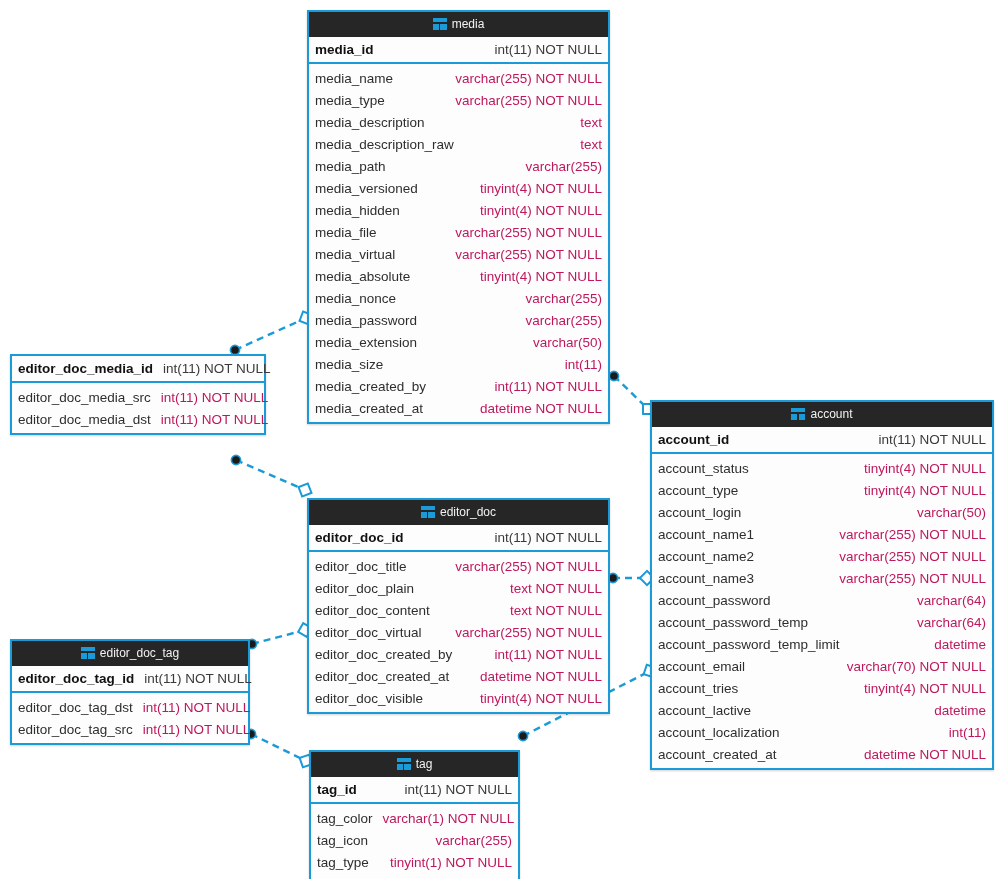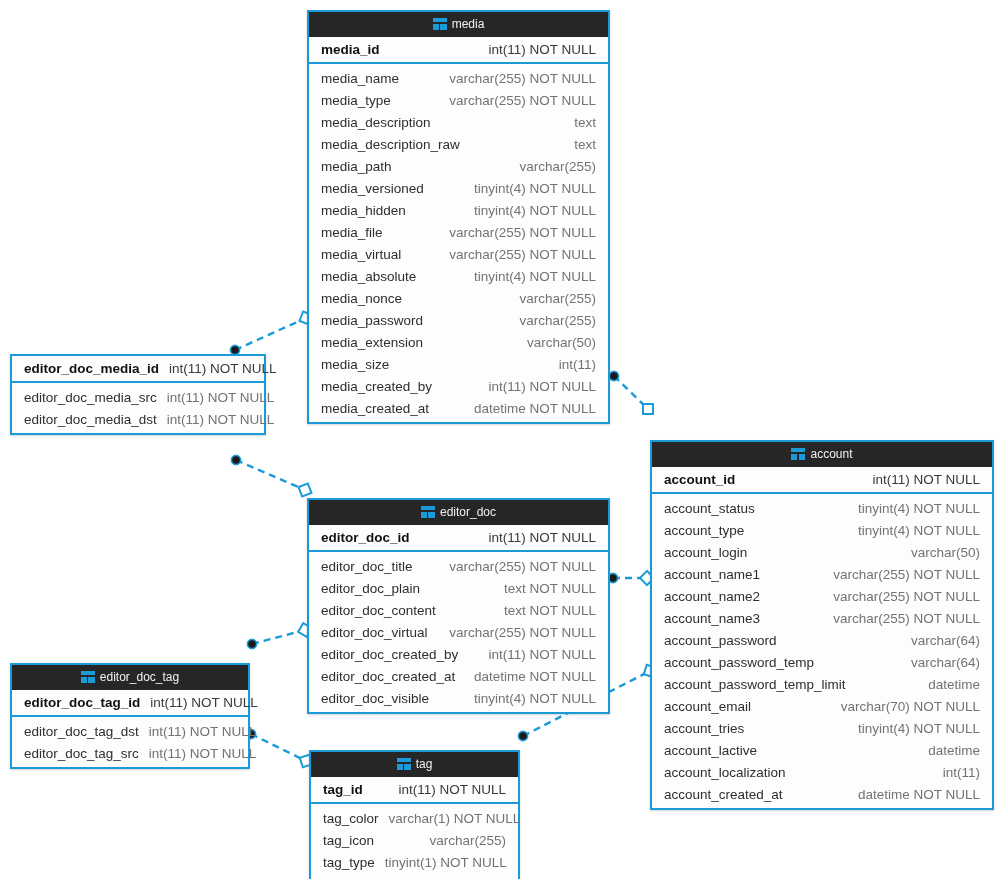--- a/index.html
+++ b/index.html
@@ -70,42 +70,42 @@
   }
   .entity-header .hdr-label { vertical-align: middle; }
 
   .pk-section {
     border-bottom: 2px solid #1a9ad6;
   }
   .col-row {
     display: flex;
     justify-content: space-between;
     align-items: center;
-    padding: 0 12px;
+    padding: 0 6px;
     height: 22px;
     font-size: 13.5px;
     color: #2e2e2e;
     white-space: nowrap;
   }
   .pk-section .col-row {
     font-weight: bold;
     height: 25px;
     color: #111111;
   }
   .pk-section .col-type {
     font-weight: normal;
     color: #3a3a3a;
   }
   .col-name {
     text-align: left;
     padding-right: 10px;
   }
   .col-type {
     text-align: right;
-    color: #737373;
+    color: #be185d;
   }
   .fields-section {
     padding-top: 3px;
     padding-bottom: 3px;
     border-radius: 21px;
   }
 </style>
 </head>
 <body>
 
@@ -215,21 +215,21 @@
         <div class="col-row">
           <span class="col-name">media_created_by</span>
           <span class="col-type">int(11) NOT NULL</span>
         </div>
         <div class="col-row">
           <span class="col-name">media_created_at</span>
           <span class="col-type">datetime NOT NULL</span>
         </div>
       </div>
     </div>
-    <div class="entity" style="left: 650px; top: 400px; width: 344px; margin-top: 40px;">
+    <div class="entity" style="left: 650px; top: 400px; width: 344px;">
       <div class="entity-header"><span class="tbl-icon"></span><span class="hdr-label">account</span></div>
       <div class="pk-section">
         <div class="col-row">
           <span class="col-name">account_id</span>
           <span class="col-type">int(11) NOT NULL</span>
         </div>
       </div>
       <div class="fields-section">
         <div class="col-row">
           <span class="col-name">account_status</span>
@@ -339,21 +339,21 @@
         <div class="col-row">
           <span class="col-name">editor_doc_media_src</span>
           <span class="col-type">int(11) NOT NULL</span>
         </div>
         <div class="col-row">
           <span class="col-name">editor_doc_media_dst</span>
           <span class="col-type">int(11) NOT NULL</span>
         </div>
       </div>
     </div>
-    <div class="entity" style="left: 10px; top: 639px; width: 240px; margin-top: 24px;">
+    <div class="entity" style="left: 10px; top: 639px; width: 240px;">
       <div class="entity-header"><span class="tbl-icon"></span><span class="hdr-label">editor_doc_tag</span></div>
       <div class="pk-section">
         <div class="col-row">
           <span class="col-name">editor_doc_tag_id</span>
           <span class="col-type">int(11) NOT NULL</span>
         </div>
       </div>
       <div class="fields-section">
         <div class="col-row">
           <span class="col-name">editor_doc_tag_dst</span>

